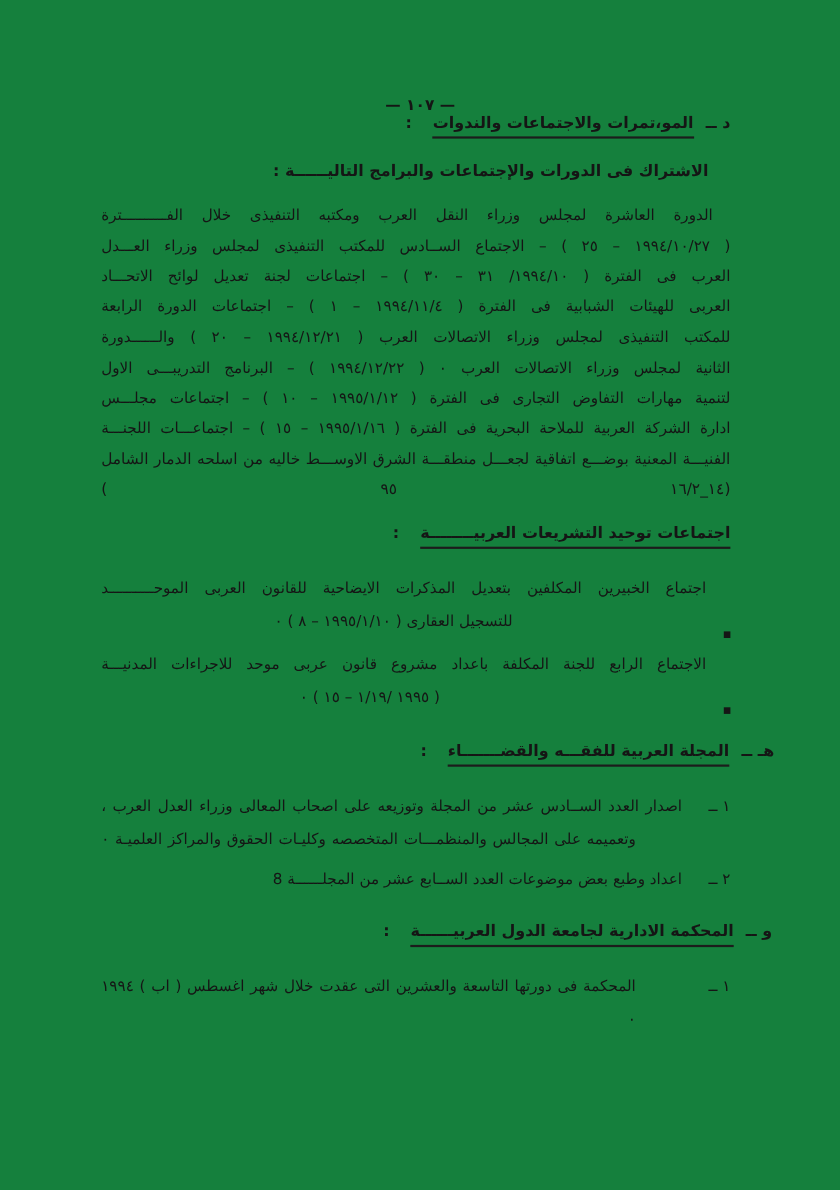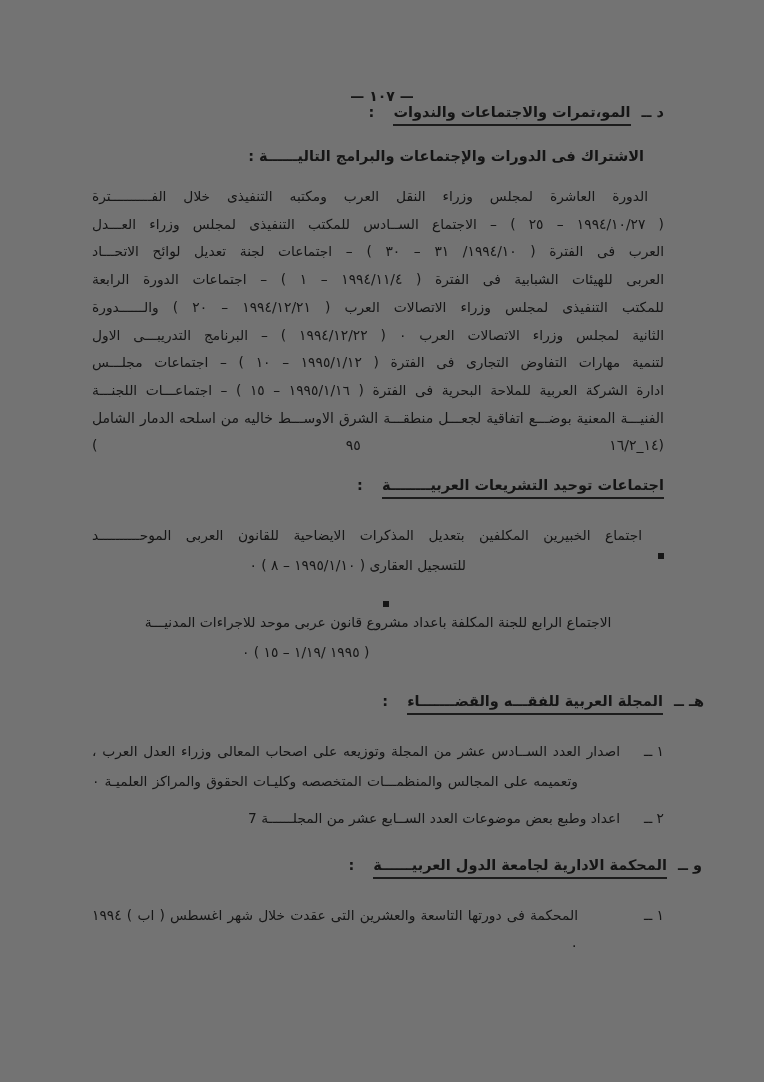--- a/index.html
+++ b/index.html
@@ -1,20 +1,20 @@
 <!DOCTYPE html>
 <html lang="ar" dir="rtl"><head>
 <meta charset="utf-8">
 <style>
   html,body{margin:0;padding:0;background:#e8e8e8;}
   .page{
     position:relative;
     width:764px;height:1082px;
     margin:0 auto;
-    background:#737373;
+    background:#15803d;
     color:#151515;
     font-family:"DejaVu Sans",sans-serif;
     direction:rtl;
     overflow:hidden;
   }
   .pagenum{
     padding-top:88px;
     text-align:center;
     font-size:14px;
     font-weight:bold;
@@ -48,24 +48,24 @@
     line-height:27.7px;
     text-align:justify;
     text-align-last:justify;
     text-justify:inter-word;
   }
   .pline.first{padding-right:16px;}
   .pline.tight{font-size:14px;}
   .sec-t{margin-top:17px;text-align:right;}
   .bullet-row{
     display:flex;
-    align-items:center;
+    align-items:flex-end;
     margin-top:21px;
   }
-  .bullet-row + .bullet-row{margin-top:9px;flex-direction:column;}
+  .bullet-row + .bullet-row{margin-top:9px;}
   .sq{
     flex:0 0 auto;
     width:6px;height:6px;
     background:#151515;
     margin-top:12px;
     margin-left:16px;
   }
   .btext{flex:1;}
   .bline{
     font-size:13.8px;
@@ -157,21 +157,21 @@
       <span class="inum">١ ــ</span>
       <div class="itext">
         <div class="iline just">اصدار العدد الســادس عشر من المجلة وتوزيعه على اصحاب المعالى وزراء العدل العرب ،</div>
         <div class="iline just ind">وتعميمه على المجالس والمنظمـــات المتخصصه وكليـات الحقوق والمراكز العلميـة ٠</div>
       </div>
     </div>
 
     <div class="item-row">
       <span class="inum">٢ ــ</span>
       <div class="itext">
-        <div class="iline">اعداد وطبع بعض موضوعات العدد الســابع عشر من المجلــــــة 7</div>
+        <div class="iline">اعداد وطبع بعض موضوعات العدد الســابع عشر من المجلــــــة 8</div>
       </div>
     </div>
 
     <div class="sec-heading sec-w">
       <span class="marker">و ــ</span>
       <span class="u">المحكمة الادارية لجامعة الدول العربيــــــة</span>
       <span class="colon">:</span>
     </div>
 
     <div class="item-row">

